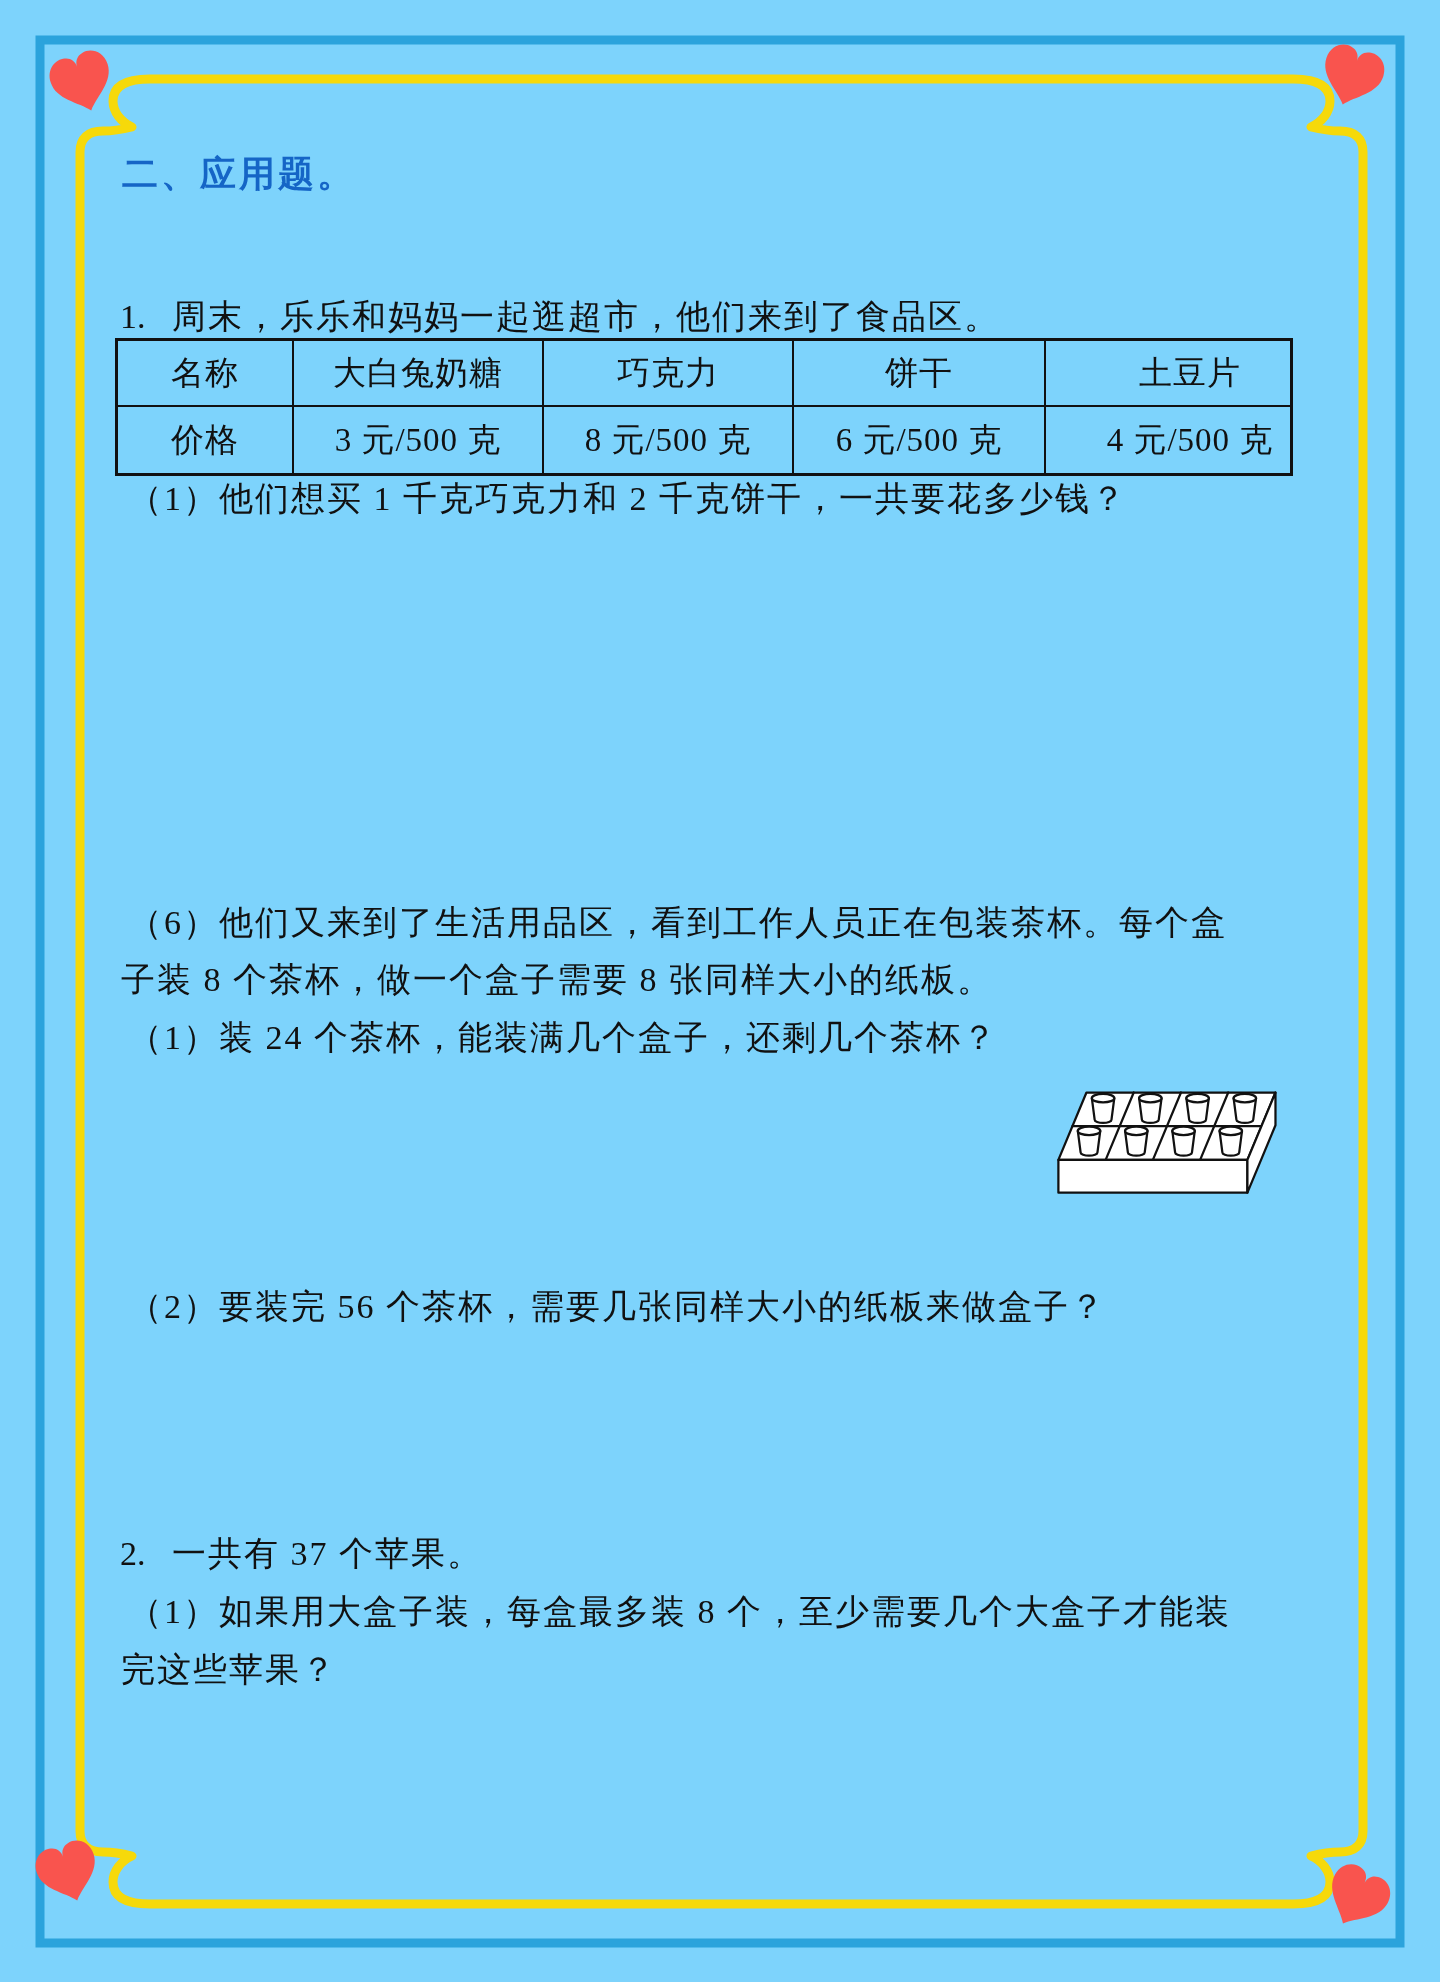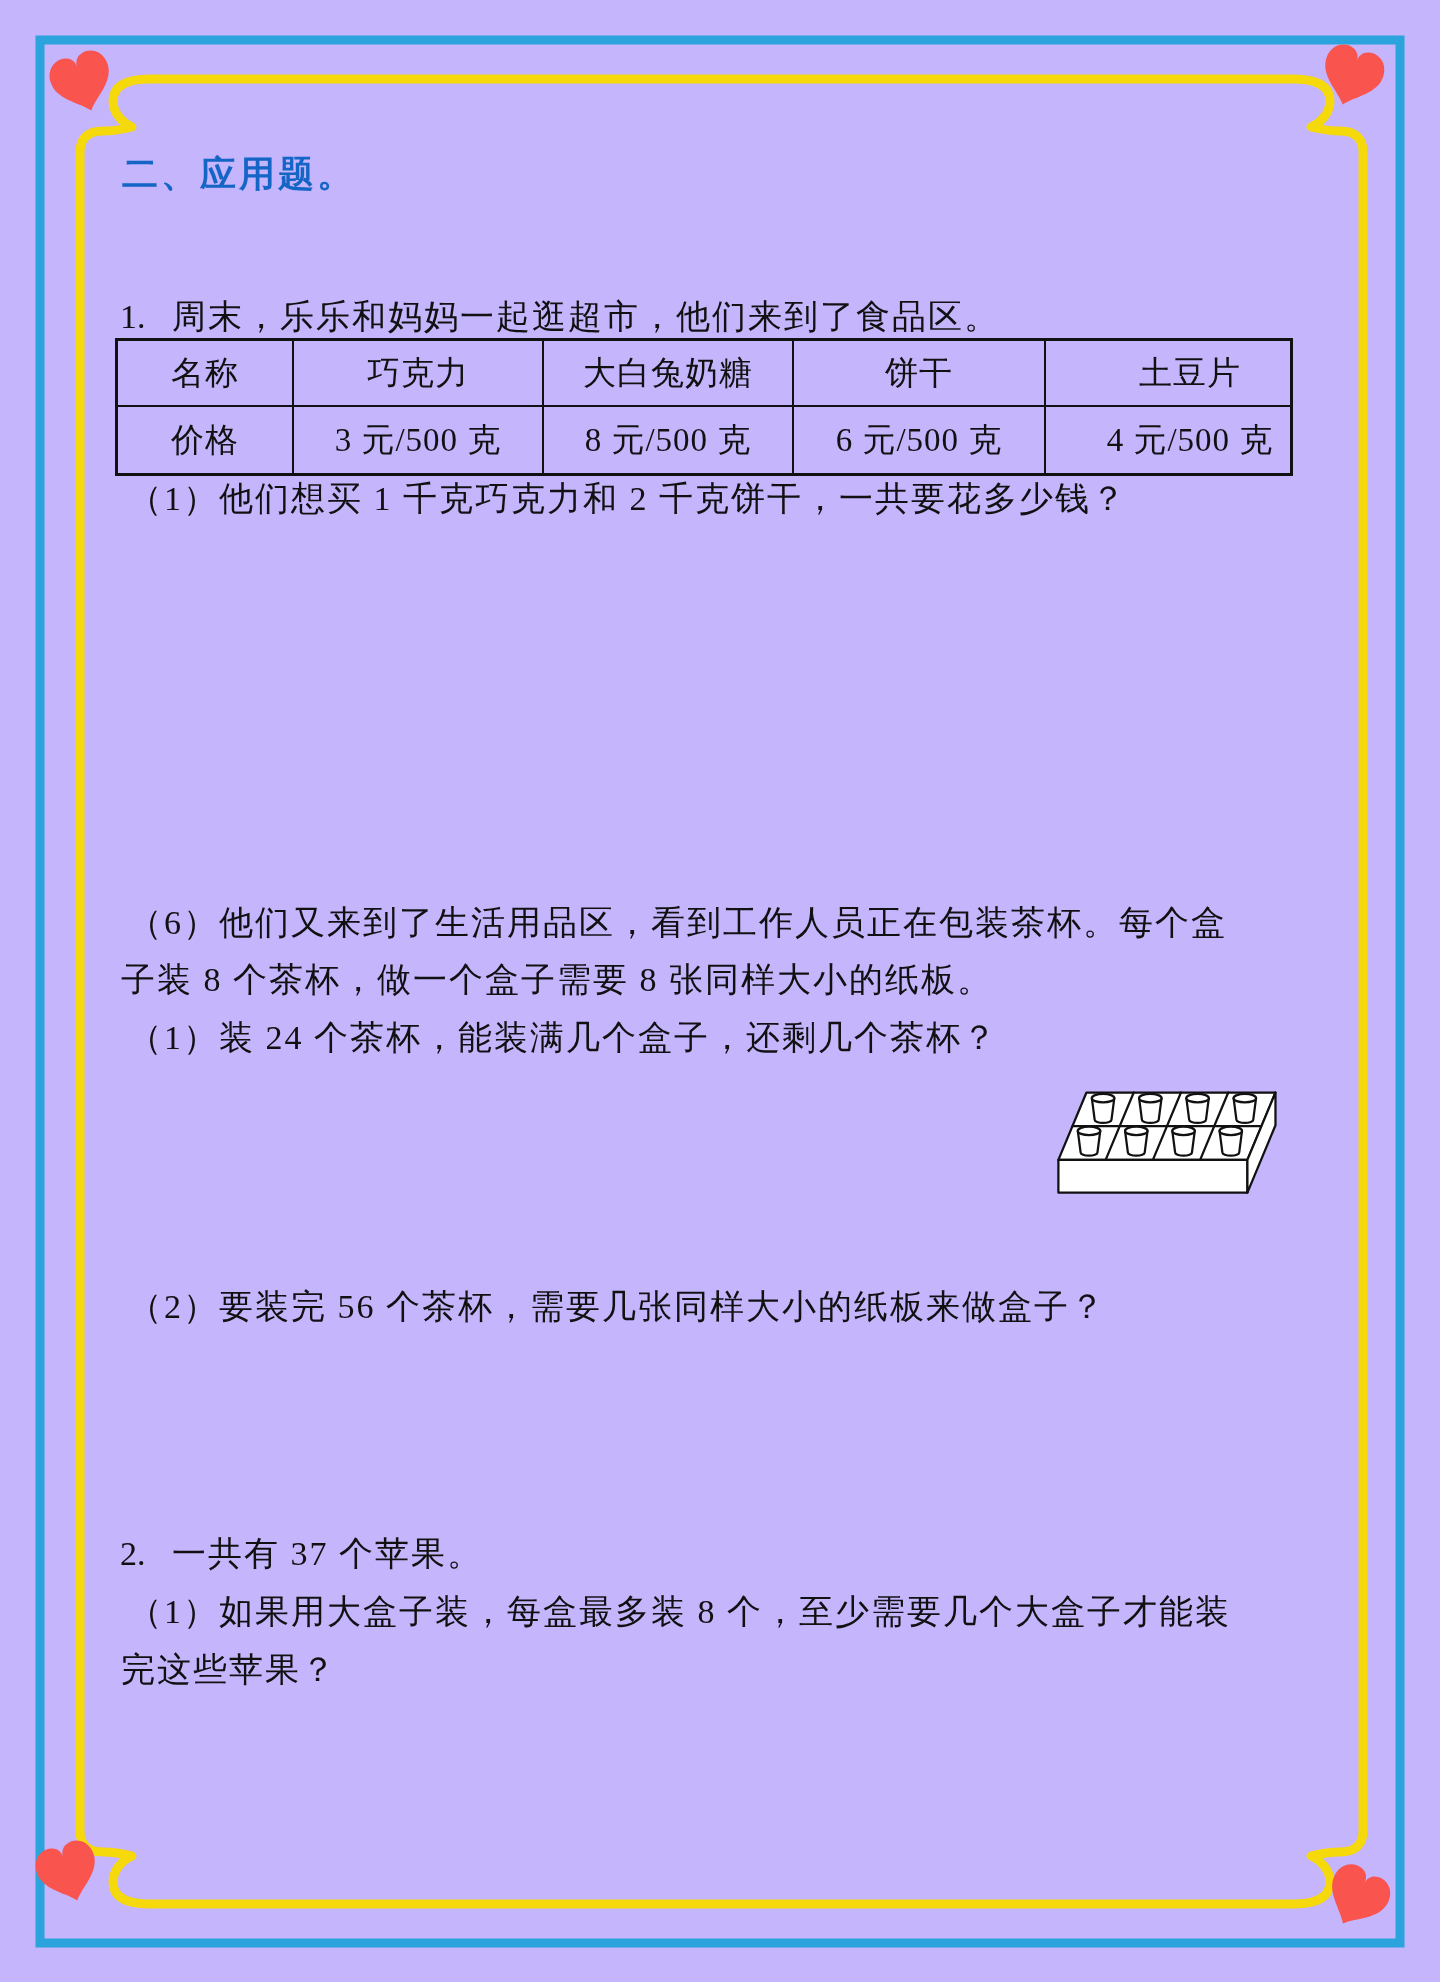--- a/index.html
+++ b/index.html
@@ -1,18 +1,18 @@
 <!DOCTYPE html>
 <html><head>
 <meta charset="utf-8">
 <style>
   html,body { margin:0; padding:0; background:#ffffff; }
   .page {
     position:relative; width:1440px; height:1982px;
-    background:#c4b5fd; overflow:hidden;
+    background:#7dd3fc; overflow:hidden;
     font-family:"Liberation Serif","DejaVu Serif",serif;
     color:#111111;
   }
   .frame { position:absolute; left:0; top:0; width:1440px; height:1982px; pointer-events:none; }
   .content { position:absolute; left:0; top:0; width:1440px; height:1982px; }
 
   .tline { position:absolute; white-space:nowrap; font-size:34px; line-height:1.15; letter-spacing:2px; color:#111; }
   .section-title {
     position:absolute; left:122px; top:150px;
     font-family:"Liberation Sans","DejaVu Sans",sans-serif;
@@ -83,22 +83,22 @@
 
     <div class="section-title">二、应用题。</div>
 
     <div class="tline numline" style="left:120px; top:297px;">
       <span class="num">1.</span>
       <span>周末，乐乐和妈妈一起逛超市，他们来到了食品区。</span>
     </div>
 
     <div class="price-table">
       <div class="cell">名称</div>
+      <div class="cell">大白兔奶糖</div>
       <div class="cell">巧克力</div>
-      <div class="cell">大白兔奶糖</div>
       <div class="cell">饼干</div>
       <div class="cell">土豆片</div>
       <div class="cell">价格</div>
       <div class="cell">3 元/500 克</div>
       <div class="cell">8 元/500 克</div>
       <div class="cell">6 元/500 克</div>
       <div class="cell">4 元/500 克</div>
     </div>
 
     <div class="tline" style="left:128px; top:479px;">（1）他们想买 1 千克巧克力和 2 千克饼干，一共要花多少钱？</div>

